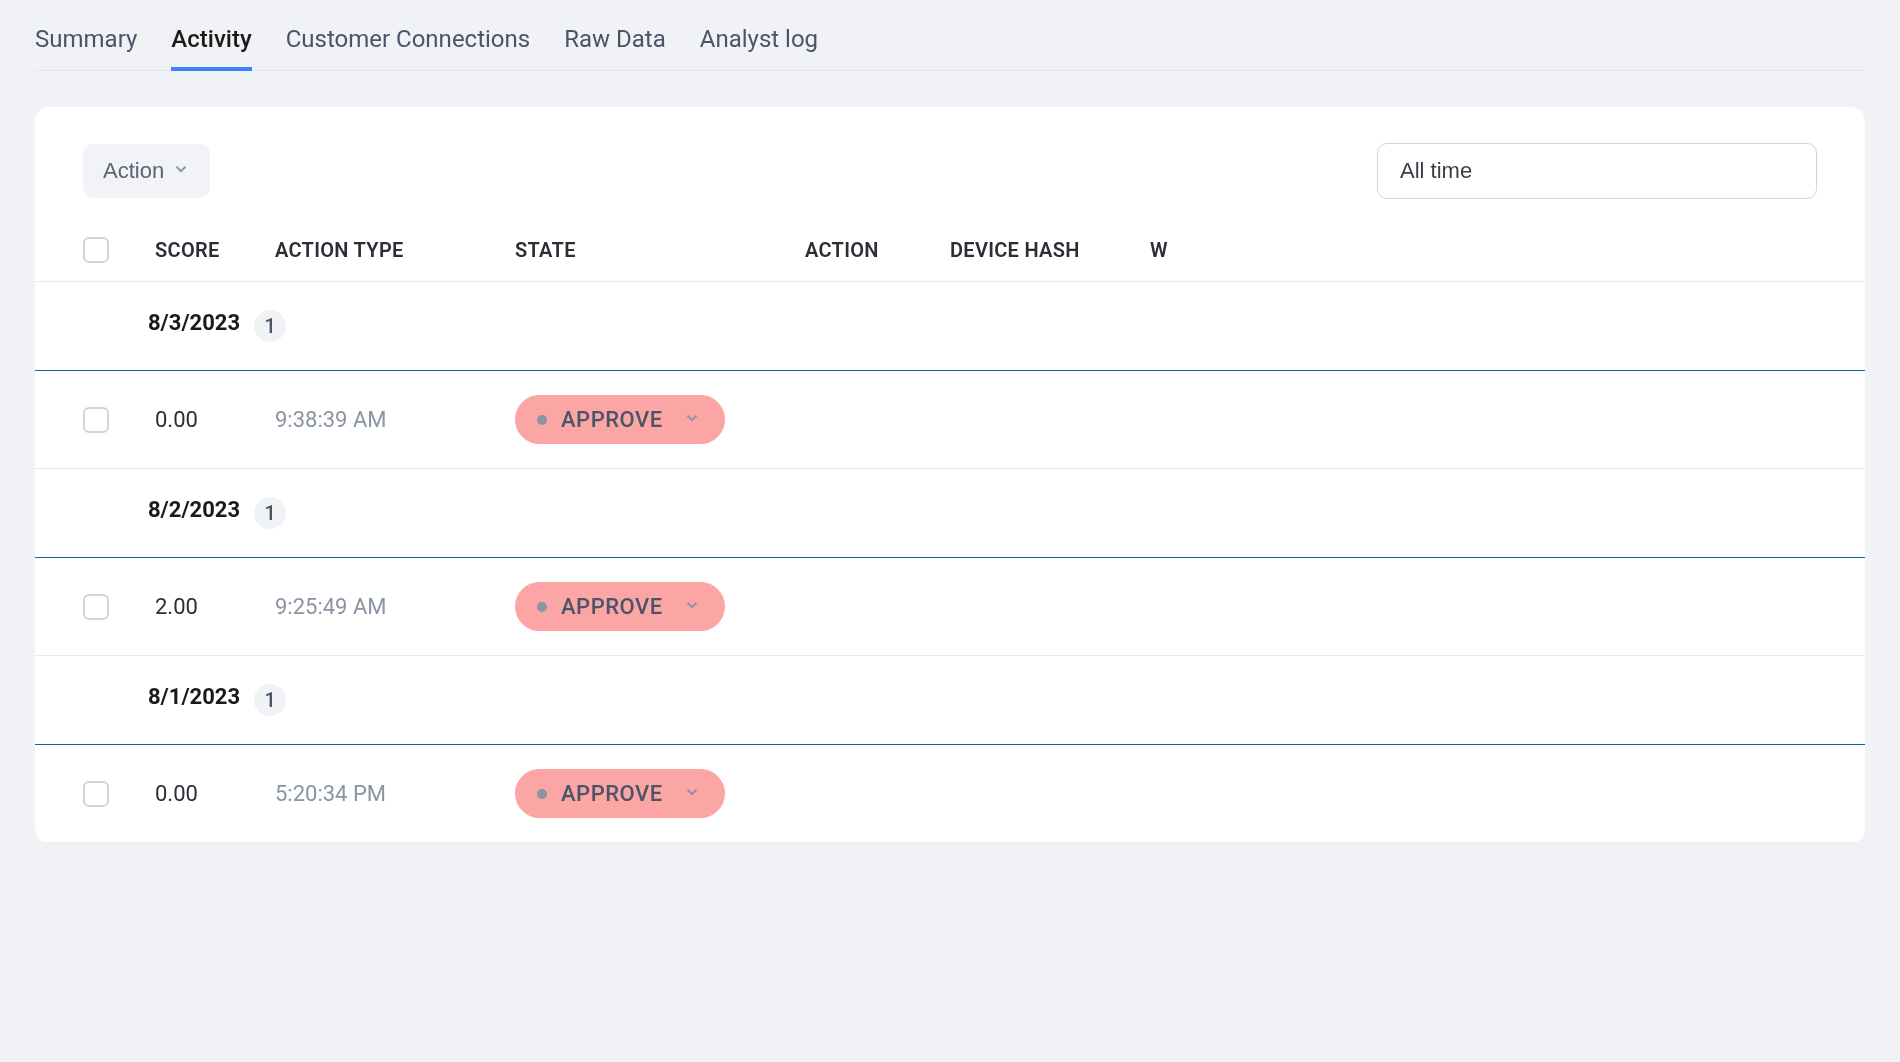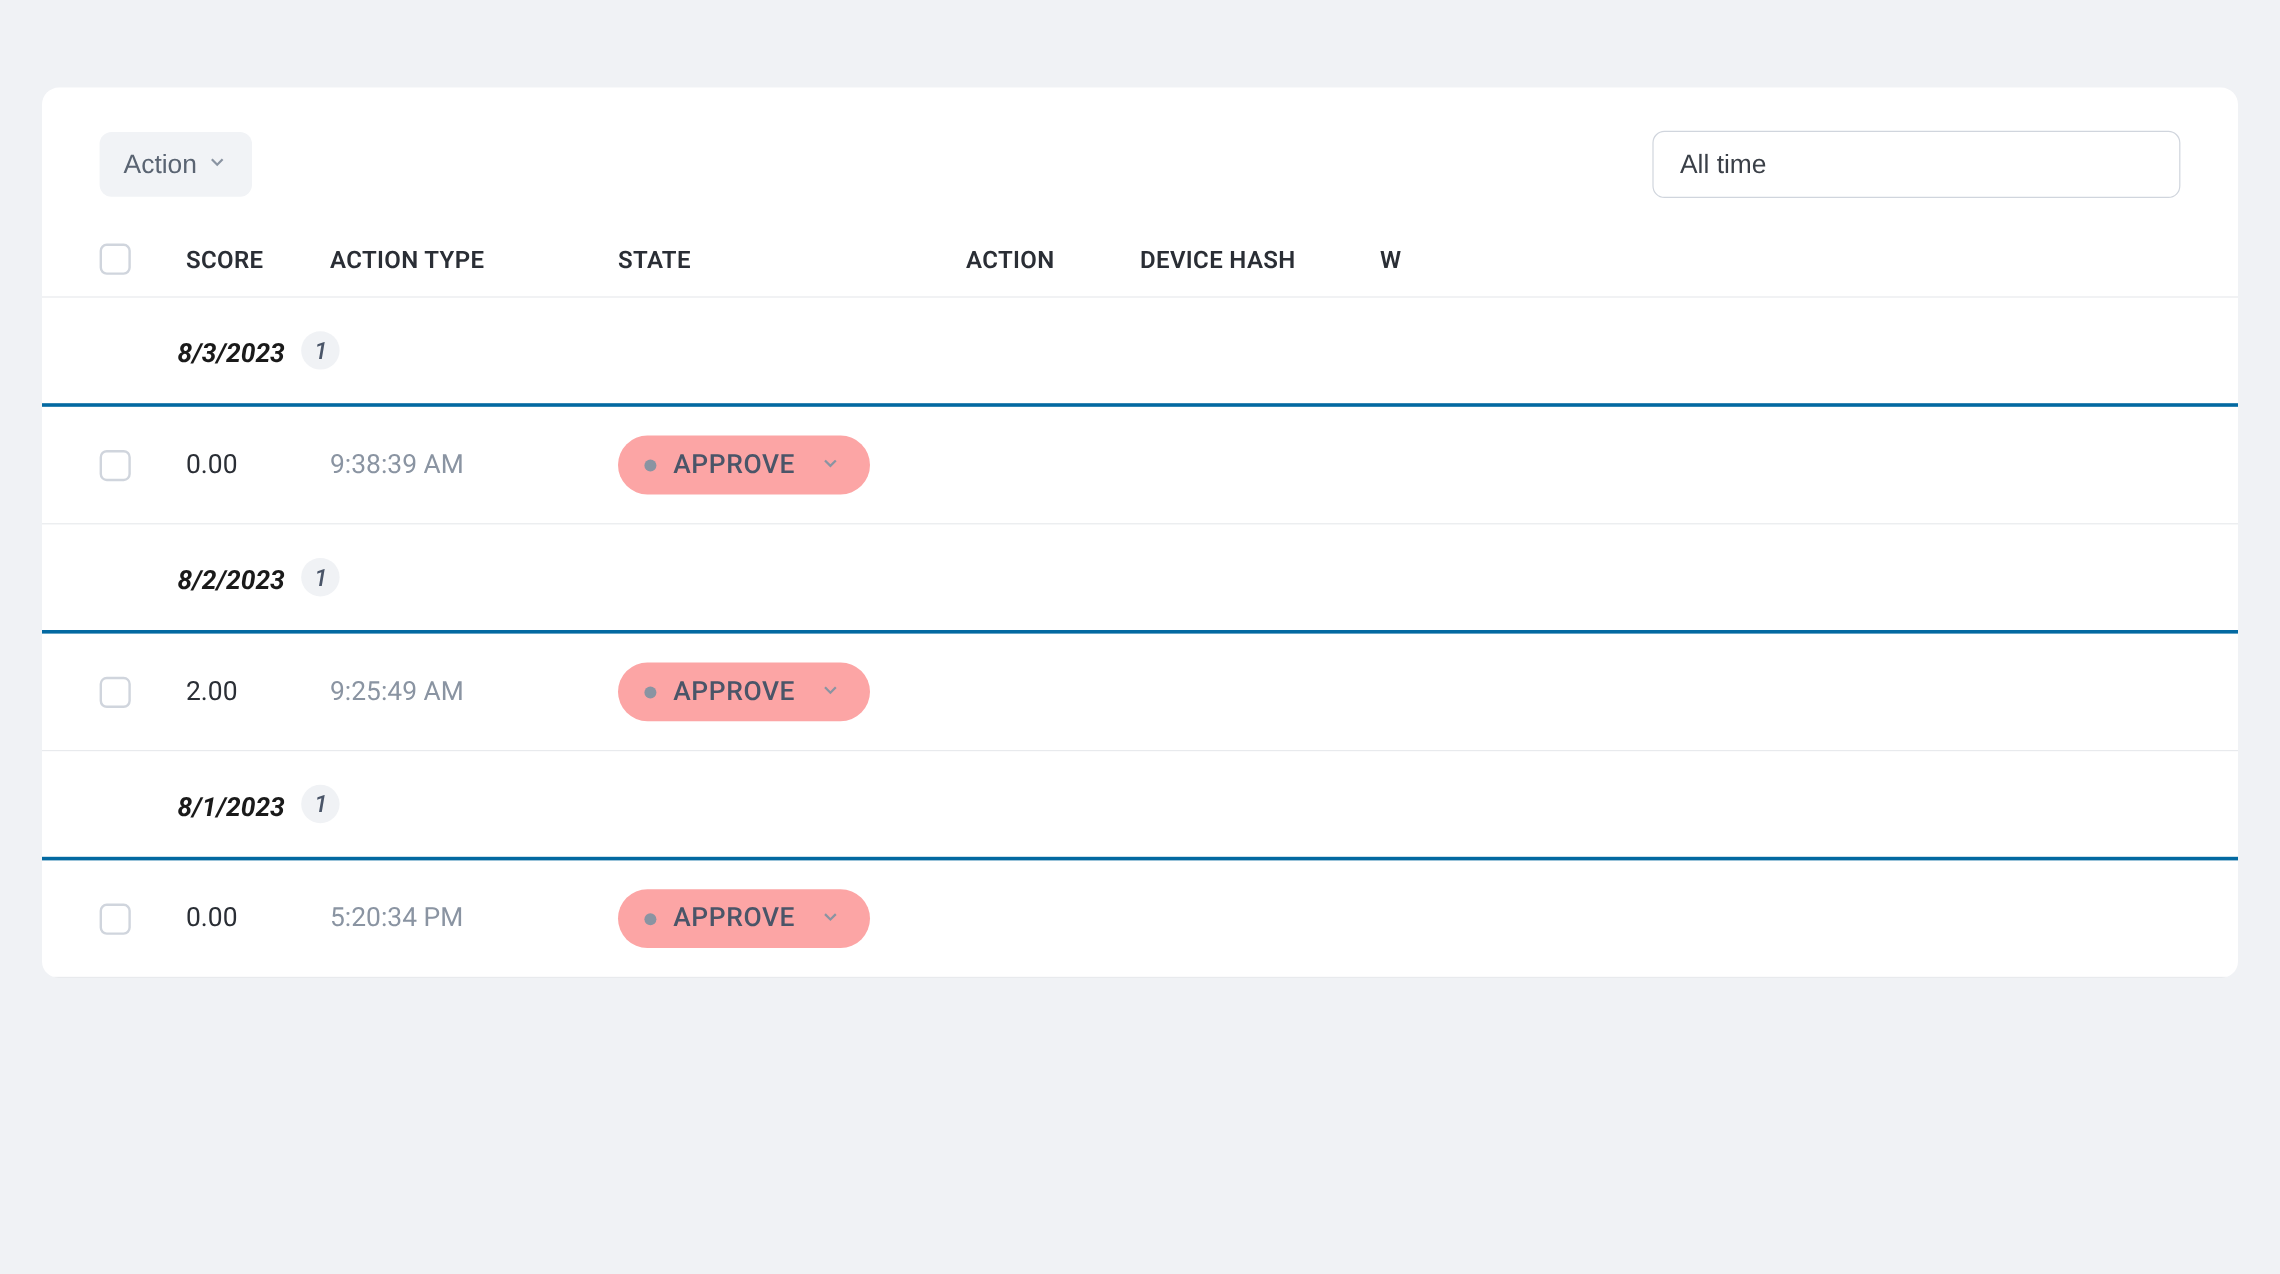--- a/index.html
+++ b/index.html
@@ -61,21 +61,21 @@
       margin-bottom: -1px;
     }
     .tab.active {
       color: #1a1a1a;
       font-weight: 500;
       border-bottom-color: #3b82f6;
     }
     .content-card {
       background: #ffffff;
       border-radius: 14px;
-      margin-top: 48px;
+      margin-top: 36px;
       padding: 36px 0 0 0;
       overflow: hidden;
     }
     .toolbar {
       display: flex;
       justify-content: space-between;
       align-items: center;
       padding: 0 48px 20px 48px;
     }
     .action-dropdown {
@@ -150,25 +150,24 @@
     .checkbox {
       width: 26px;
       height: 26px;
       border: 2px solid #d0d5dd;
       border-radius: 6px;
       background: #fff;
       cursor: pointer;
     }
     .date-group {
       display: flex;
-      align-items: flex-end;
+      align-items: flex-start;
       gap: 14px;
       padding: 28px 48px 28px 113px;
-      border-bottom: 3px solid #0369a1;
-      font-style: italic;
+      border-bottom: 1px solid #0369a1;
     }
     .date-label {
       font-size: 22px;
       font-weight: 700;
       color: #1a1a1a;
     }
     .date-count {
       display: inline-flex;
       align-items: center;
       justify-content: center;
@@ -222,20 +221,27 @@
       width: 18px;
       height: 18px;
       margin-left: 6px;
     }
   </style>
 </head>
 <body>
 
 <div class="page-container">
 
+  <div class="tabs">
+    <div class="tab">Summary</div>
+    <div class="tab active">Activity</div>
+    <div class="tab">Customer Connections</div>
+    <div class="tab">Raw Data</div>
+    <div class="tab">Analyst log</div>
+  </div>
 
   <div class="content-card">
     <div class="toolbar">
       <button class="action-dropdown">
         <span>Action</span>
         <span>
           <svg viewBox="0 0 24 24" fill="none" stroke="#8a94a2" stroke-width="2.5">
             <polyline points="6 9 12 15 18 9"></polyline>
           </svg>
         </span>

